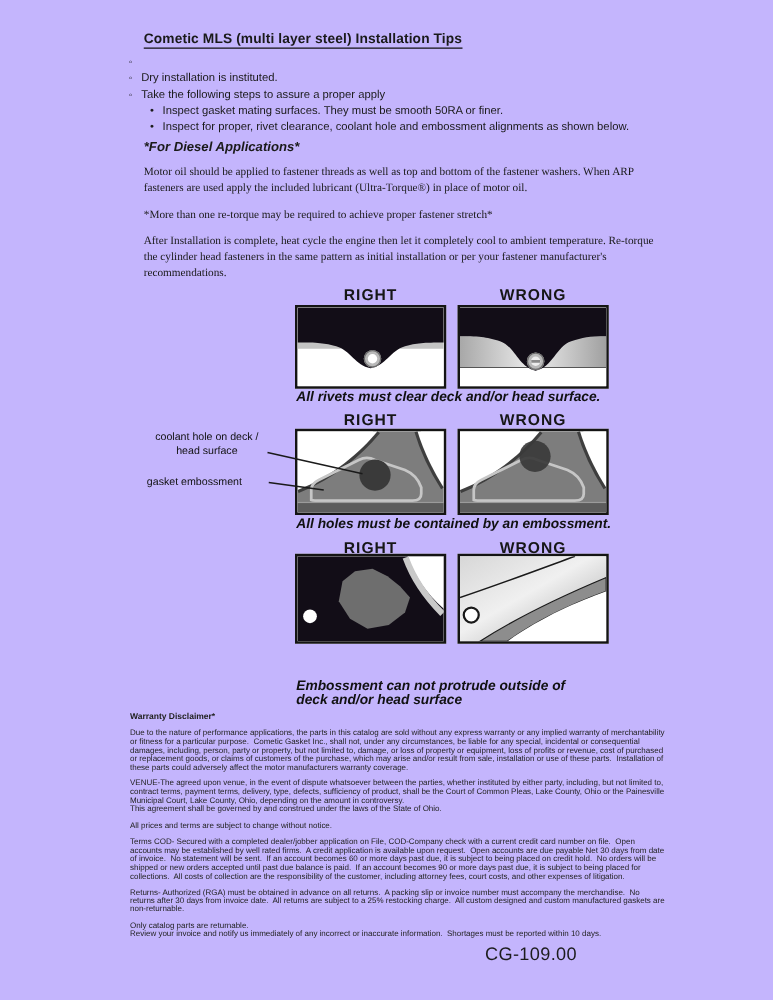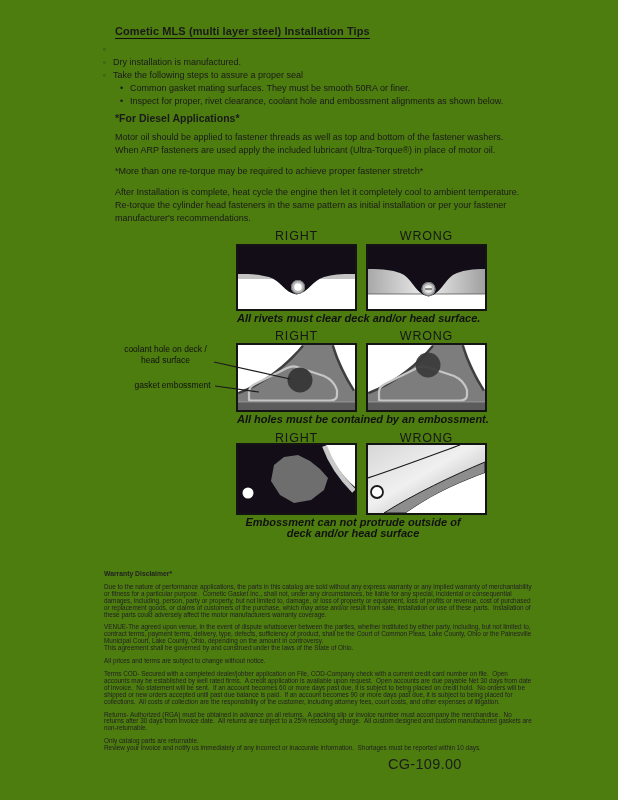--- a/index.html
+++ b/index.html
@@ -1,73 +1,73 @@
 <!DOCTYPE html>
 <html><head>
 <meta charset="utf-8">
 <style>
   html,body{margin:0;padding:0;background:#ffffff;}
   .page{
-    position:relative;width:618px;height:800px;background:#4d7c0f;
+    position:relative;width:618px;height:800px;background:#c4b5fd;
     font-family:"Liberation Sans","DejaVu Sans",sans-serif;color:#1a1a1a;overflow:hidden;
   }
   .title{
     position:absolute;left:115px;top:25px;margin:0;
     font-size:11px;font-weight:bold;display:inline-block;
     border-bottom:1.5px solid #111;padding-bottom:1px;letter-spacing:.1px;
   }
   .bullets{position:absolute;left:103px;top:43px;width:445px;font-size:9px;line-height:13px;}
   .b{display:flex;}
   .b .g{width:10px;flex:0 0 10px;font-size:8px;color:#1a1a1a;}
   .b.sub{margin-left:17px;}
   .b.sub .g{font-size:9px;}
-  .diesel{position:absolute;left:115px;top:112px;margin:0;font-size:10.5px;font-weight:bold;}
-  .bodytext{position:absolute;left:115px;top:131px;width:414px;font-size:9px;line-height:13px;}
+  .diesel{position:absolute;left:115px;top:112px;margin:0;font-size:10.5px;font-weight:bold;font-style:italic;}
+  .bodytext{position:absolute;left:115px;top:131px;width:414px;font-size:9px;line-height:13px;font-family:Liberation Serif, serif;}
   .bodytext p{margin:0 0 8px 0;white-space:pre-wrap;}
-  .dlabel{position:absolute;width:121px;text-align:center;font-size:12.5px;font-weight:normal;letter-spacing:.8px;color:#161616;}
+  .dlabel{position:absolute;width:121px;text-align:center;font-size:12.5px;font-weight:bold;letter-spacing:.8px;color:#161616;}
   .lr1{left:236px;top:229px}.lw1{left:366px;top:229px}
   .lr2{left:236px;top:329px}.lw2{left:366px;top:329px}
   .lr3{left:236px;top:431px}.lw3{left:366px;top:431px}
   .dbox{position:absolute;width:117px;border:2px solid #141414;background:#fff;line-height:0;}
   .r1{top:244px;height:63px}.r2{top:343px;height:65px}.r3{top:443px;height:68px}
   .cl{left:236px}.cr{left:366px}
   .dbox svg{display:block;}
   .cap{position:absolute;left:237px;font-size:11px;font-weight:bold;color:#111;line-height:11px;font-style:italic;}
-  .cap1{top:313px}.cap2{top:414px}.cap3{top:517px;width:232px;text-align:center;}
+  .cap1{top:313px}.cap2{top:414px}.cap3{top:544px;width:232px;}
   .callout{position:absolute;text-align:center;font-size:8.5px;line-height:10.5px;color:#111;}
   .co1{left:118px;top:344px;width:95px;}
-  .co2{left:115px;top:380px;width:115px;}
+  .co2{left:98px;top:380px;width:115px;}
   .leaders{position:absolute;left:0;top:0;pointer-events:none;}
   .fineprint{position:absolute;left:104px;top:571px;width:429px;font-size:6.4px;line-height:6.9px;color:#222;}
   .fineprint h3{margin:0 0 6px 0;font-size:6.8px;font-weight:bold;}
   .fineprint p{margin:0 0 6px 0;white-space:pre-wrap;}
   .footer-code{position:absolute;left:388px;top:756px;font-size:14.5px;color:#1c1c1c;letter-spacing:.3px;}
 </style>
 </head>
 <body>
 
 <div class="page">
 
   <h1 class="title">Cometic MLS (multi layer steel) Installation Tips</h1>
 
   <div class="bullets">
     <div class="b">
         <span class="g">◦</span>
       </div>
     <div class="b">
         <span class="g">◦</span>
-        <span>Dry installation is manufactured.</span>
+        <span>Dry installation is instituted.</span>
       </div>
     <div class="b">
         <span class="g">◦</span>
-        <span>Take the following steps to assure a proper seal</span>
+        <span>Take the following steps to assure a proper apply</span>
       </div>
     <div class="b sub">
         <span class="g">•</span>
-        <span>Common gasket mating surfaces.  They must be smooth 50RA or finer.</span>
+        <span>Inspect gasket mating surfaces.  They must be smooth 50RA or finer.</span>
       </div>
     <div class="b sub">
         <span class="g">•</span>
         <span>Inspect for proper, rivet clearance, coolant hole and embossment alignments as shown below.</span>
       </div>
   </div>
 
   <h2 class="diesel">*For Diesel Applications*</h2>
 
   <div class="bodytext">

